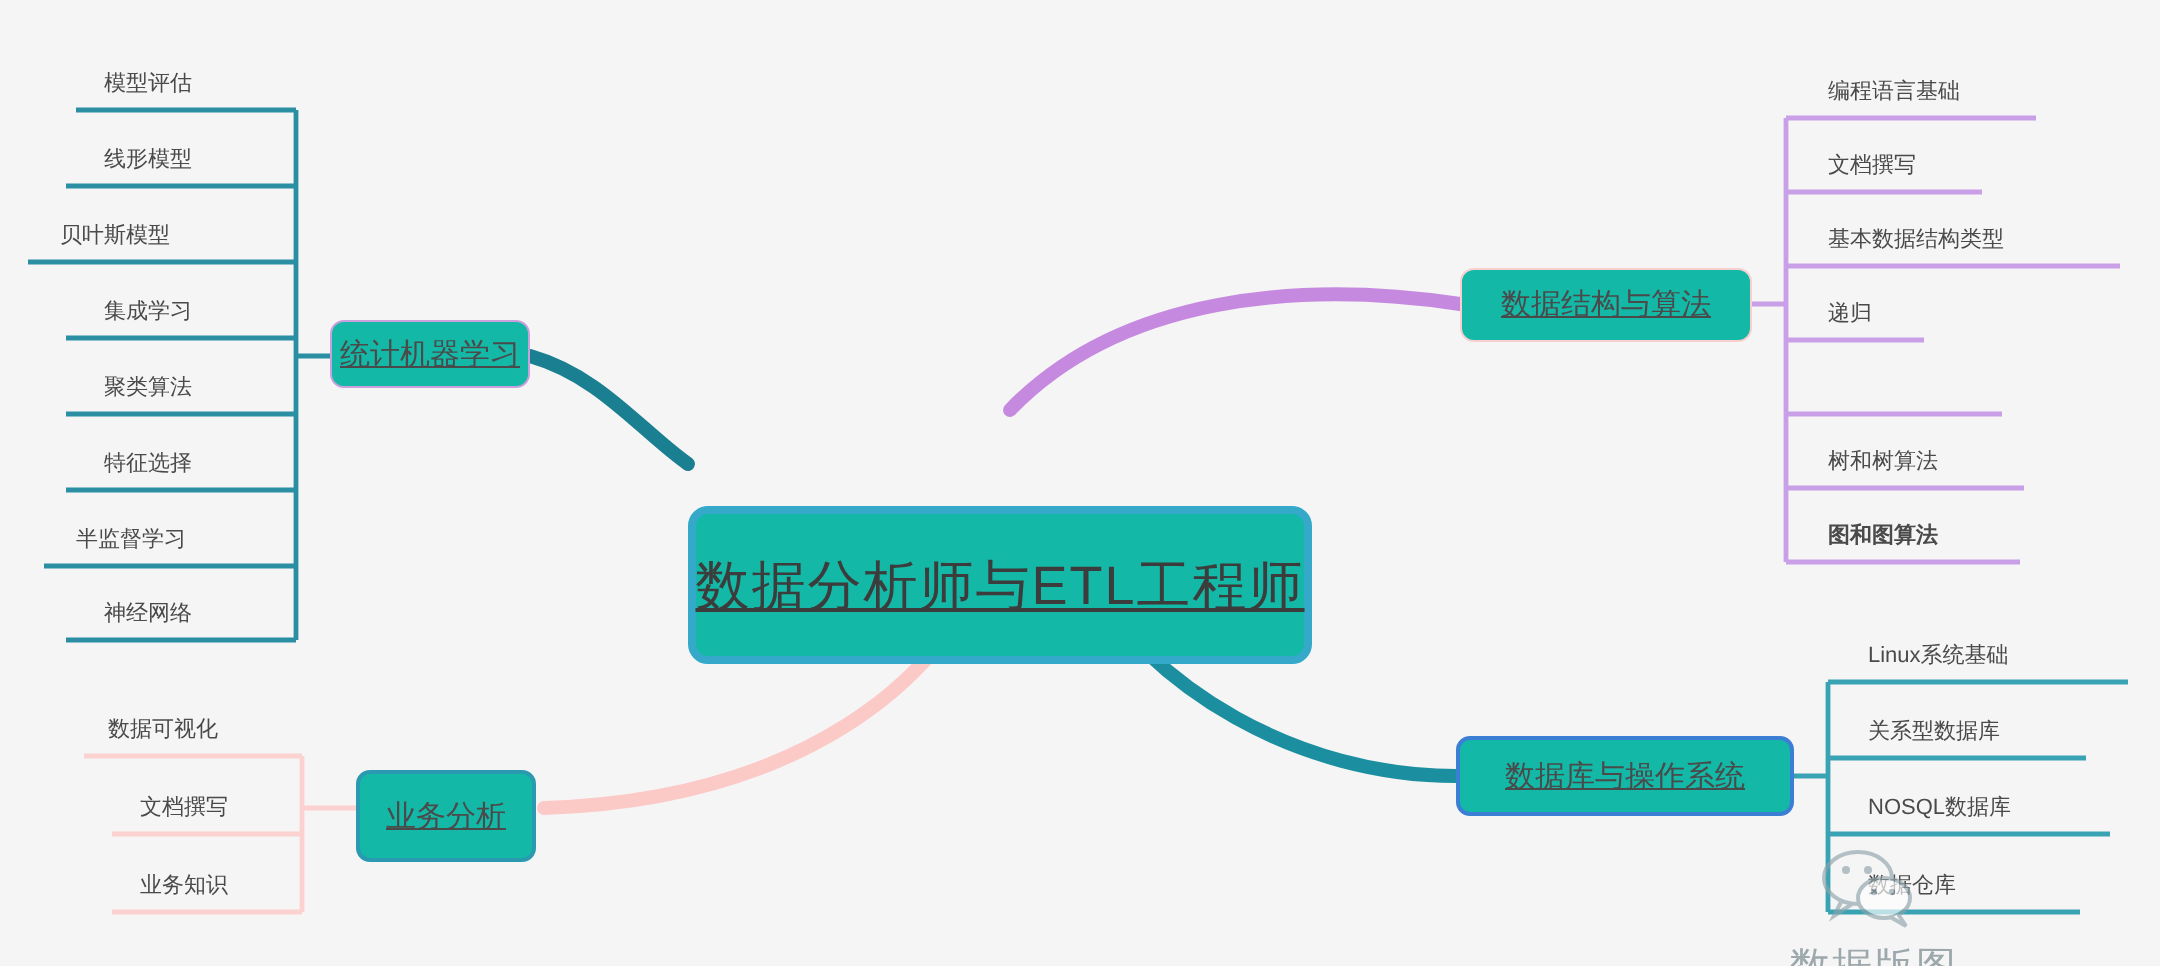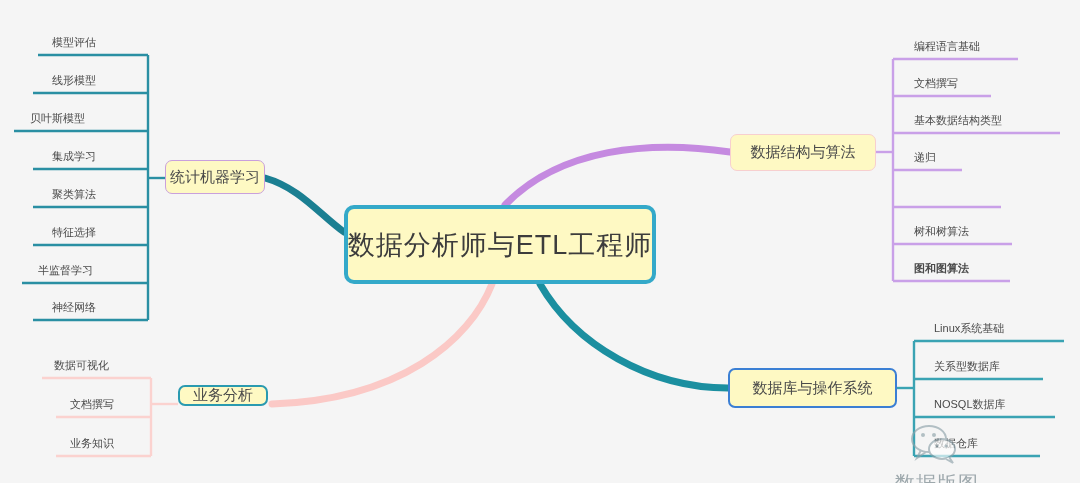--- a/index.html
+++ b/index.html
@@ -9,33 +9,35 @@
     font-family:"Liberation Sans","DejaVu Sans",sans-serif;
     overflow:hidden;
     position:relative;
   }
   #map{position:absolute;left:0;top:0;width:1080px;height:483px;}
   svg.edges{position:absolute;left:0;top:0;width:1080px;height:483px;pointer-events:none;}
 
   .node{
     position:absolute;
     box-sizing:border-box;
-    background:#fef9c3;
+    background:#14b8a6;
     border-radius:8px;
     display:flex;align-items:center;justify-content:center;
     color:#4a4a4a;
     white-space:nowrap;
+    text-decoration:underline;
   }
   .center-node{
     border:4px solid #34a9c9;
     border-radius:10px;
     font-size:27px;
     letter-spacing:1px;
     color:#3c3c3c;
     padding:0 18px;
+    margin-top:48px;
   }
   .branch-node{
     border:1.6px solid #c9a0dc;
     font-size:15px;
     border-radius:7px;
   }
   .branch-node.pinkish{border-color:#f7cfcf;}
   .branch-node.teal{border:2px solid #2a9ab0;}
   .branch-node.blue{border:2px solid #3b7fd4;align-items:center;}
 
@@ -121,21 +123,21 @@
   </svg>
 
   <div class="node center-node" style="left:344px;top:205px;width:312px;height:79px;">
     <span>数据分析师与ETL工程师</span>
   </div>
 
   <div class="node branch-node" style="left:165px;top:160px;width:100px;height:34px;">
     <span>统计机器学习</span>
   </div>
 
-  <div class="node branch-node teal" style="left:178px;top:385px;width:90px;height:21px;">
+  <div class="node branch-node teal" style="left:178px;top:385px;width:90px;height:46px;">
     <span>业务分析</span>
   </div>
 
   <div class="node branch-node pinkish" style="left:730px;top:134px;width:146px;height:37px;">
     <span>数据结构与算法</span>
   </div>
 
   <div class="node branch-node blue" style="left:728px;top:368px;width:169px;height:40px;">
     <span>数据库与操作系统</span>
   </div>

